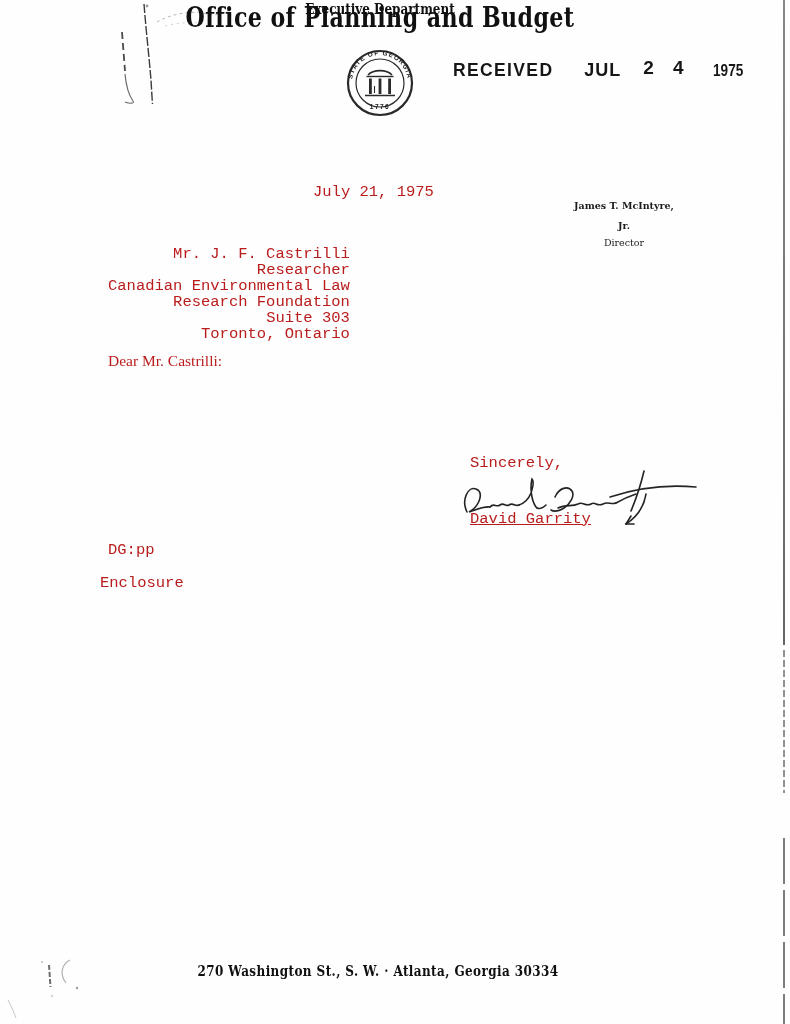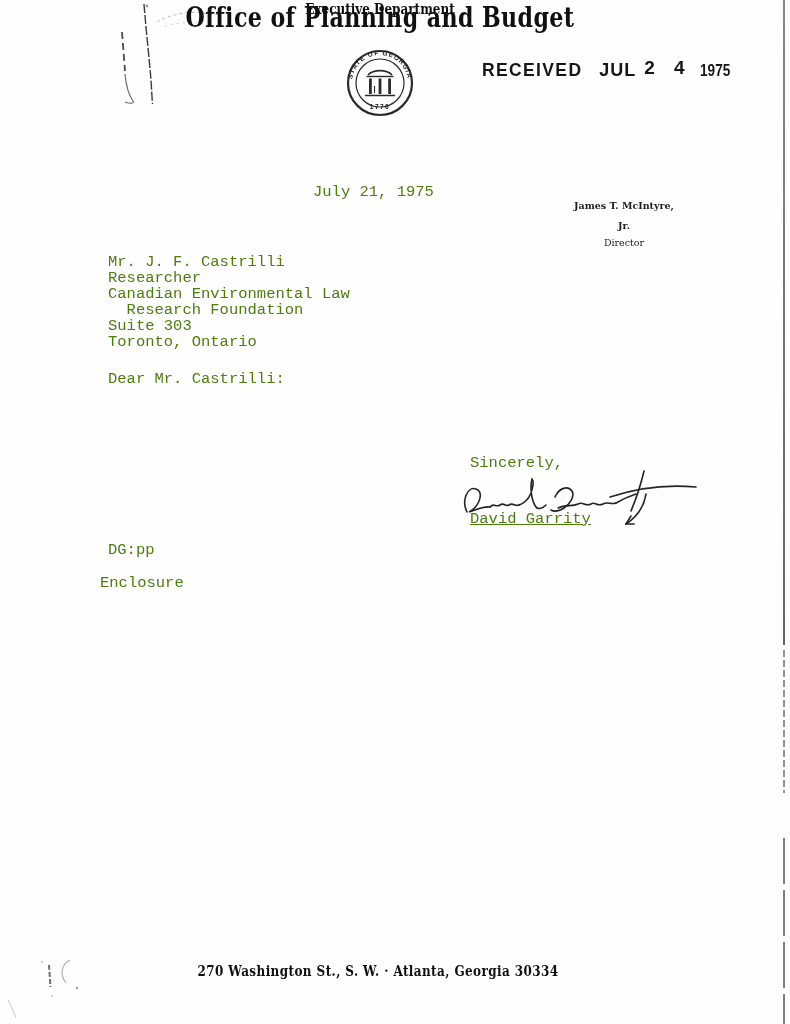--- a/index.html
+++ b/index.html
@@ -12,23 +12,24 @@
     overflow: hidden;
     font-family: "Liberation Sans", sans-serif;
   }
   .abs { position: absolute; }
 
   
   .mono {
     font-family: "Liberation Mono", "DejaVu Sans Mono", monospace;
     font-size: 15.5px;
     line-height: 16px;
-    color: #4d7c0f;
+    color: #b91c1c;
     white-space: pre;
     letter-spacing: 0px;
+    text-align: right;
   }
 
   
   .blackletter {
     font-family: "DejaVu Serif", "Liberation Serif", serif;
     font-weight: bold;
     color: #101010;
   }
   .lh-title {
     left: 0; top: 112; width: 760;
@@ -48,25 +49,24 @@
     line-height: 18px;
     transform: scaleX(0.8);
     transform-origin: 380px 0;
   }
 
   
   .stamp {
     left: 453px; top: 59px;
     display: flex;
     align-items: baseline;
-    gap: 8px;
+    gap: 22px;
     color: #161616;
     font-family: "Liberation Sans", sans-serif;
     font-weight: bold;
-    margin-left: 29px;
   }
   .stamp .recv { font-size: 19px; letter-spacing: 1.5px; transform: scaleX(0.92); transform-origin: left; }
   .stamp .mon  { font-size: 18px; letter-spacing: 1px; }
   .stamp .day  { font-size: 19px; letter-spacing: 7px; position: relative; top: -2px; }
   .stamp .year { font-size: 16px; letter-spacing: 0px; transform: scaleX(0.85); transform-origin: left; }
 
   .director {
     left: 568px; top: 196px; width: 112px;
     text-align: center;
     font-family: "DejaVu Serif", "Liberation Serif", serif;
@@ -149,28 +149,28 @@
   <div class="abs blackletter lh-title">Office of Planning and Budget</div>
   <div class="abs blackletter lh-sub">Executive Department</div>
 
   <div class="abs mono" style="left:313px; top:184px;">July 21, 1975</div>
 
   <div class="abs director">
     <div class="name">James T. McIntyre, Jr.</div>
     <div class="title">Director</div>
   </div>
 
-  <div class="abs mono" style="left:108px; top:254px;">Mr. J. F. Castrilli
+  <div class="abs mono" style="left:108px; top:246px;">Mr. J. F. Castrilli
 Researcher
 Canadian Environmental Law
   Research Foundation
 Suite 303
 Toronto, Ontario</div>
 
-  <div class="abs mono" style="left:108px; top:371px;">Dear Mr. Castrilli:</div>
+  <div class="abs mono" style="left:108px; top:353px;font-family:Liberation Serif, serif;">Dear Mr. Castrilli:</div>
 
 
   <div class="abs mono" style="left:470px; top:455px;">Sincerely,</div>
 
   <svg class="abs" style="left:458px; top:466px;" width="245" height="64" viewBox="0 0 245 64">
     <g fill="none" stroke="#242424" stroke-width="1.6" stroke-linecap="round">
       <path d="M9,46 C3,34 10,20 18,23 C26,26 22,40 11,46 C17,44 26,40 32,41"></path>
       <path d="M32,41 C36,36 38,42 42,39 C46,36 47,41 51,39 C55,36 57,41 61,39"></path>
       <path d="M61,39 C67,37 71,32 73,27 C75,21 76,15 74,13 C72,21 73,34 78,41 C80,44 85,42 88,39"></path>
       <path d="M97,31 C101,22 110,19 114,25 C117,30 112,38 106,42 C101,45 96,46 93,44"></path>

